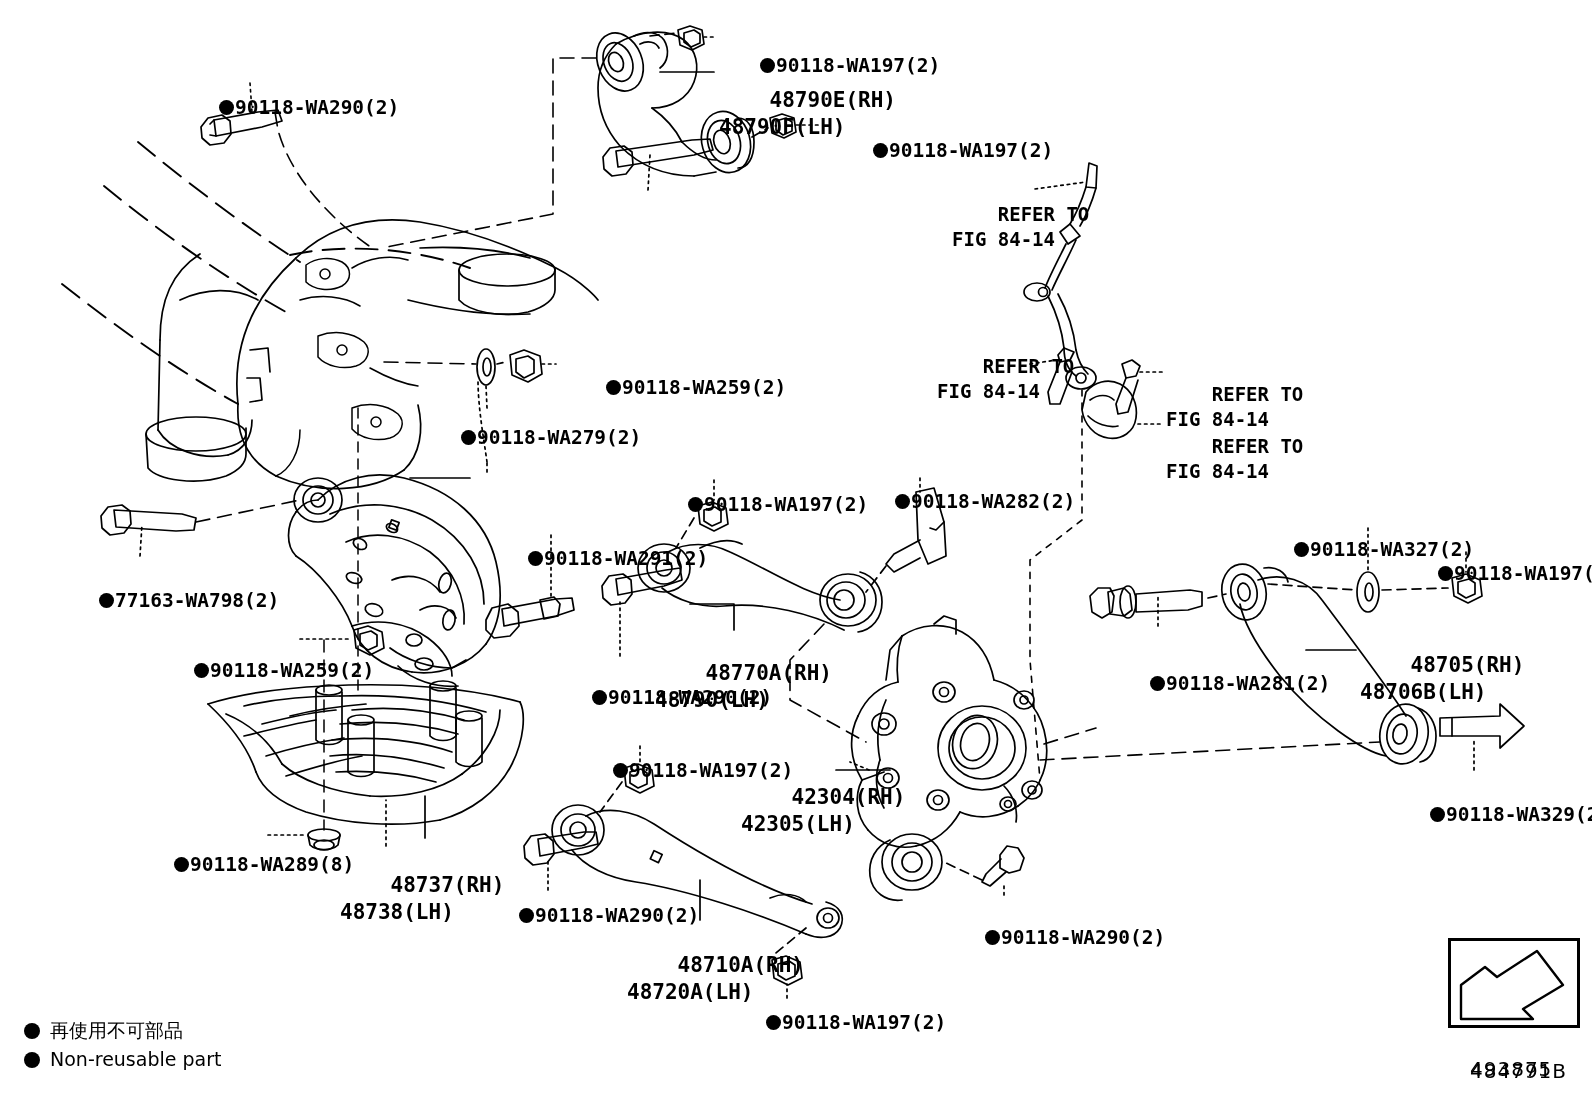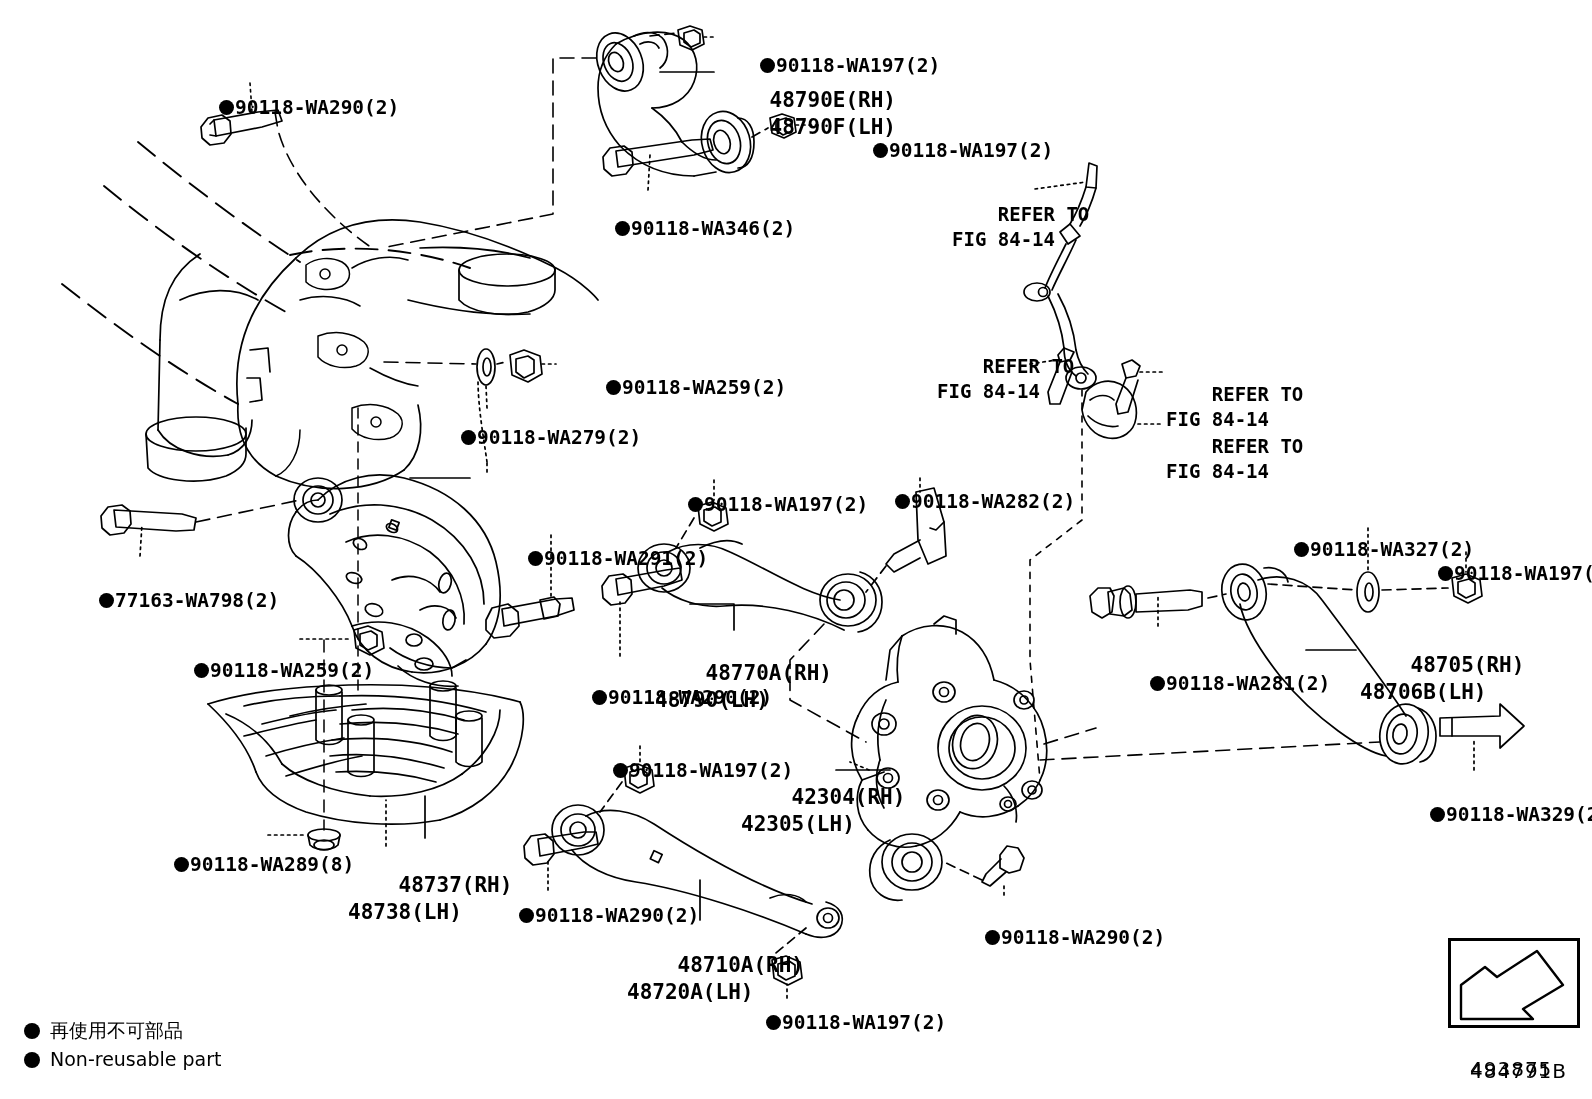--- a/index.html
+++ b/index.html
@@ -454,32 +454,29 @@
   </svg>
 
   <div class="lbl" style="left:172px;top:70px;">
     <span class="bullet"></span><span>90118-WA290(2)</span>
   </div>
 
   <div class="lbl" style="left:713px;top:28px;">
     <span class="bullet"></span><span>90118-WA197(2)</span>
   </div>
 
-  <div class="lbl part" style="left:719px;top:60px;text-align:right;">
+  <div class="lbl part" style="left:719px;top:60px;">
     <span>48790E(RH)
 48790F(LH)</span>
   </div>
 
   <div class="lbl" style="left:826px;top:113px;">
     <span class="bullet"></span><span>90118-WA197(2)</span>
   </div>
 
-  <div class="lbl" style="left:568px;top:191px;">
-    <span class="bullet"></span><span>90118-WA346(2)</span>
-  </div>
 
   <div class="lbl refer" style="left:952px;top:177px;">
     <span>REFER TO
 FIG 84-14</span>
   </div>
 
   <div class="lbl refer" style="left:937px;top:329px;">
     <span>REFER TO
 FIG 84-14</span>
   </div>
@@ -559,21 +556,21 @@
   </div>
 
   <div class="lbl" style="left:1383px;top:777px;">
     <span class="bullet"></span><span>90118-WA329(2)</span>
   </div>
 
   <div class="lbl" style="left:127px;top:827px;">
     <span class="bullet"></span><span>90118-WA289(8)</span>
   </div>
 
-  <div class="lbl part" style="left:348px;top:845px;">
+  <div class="lbl part" style="left:340px;top:845px;">
     <span>48737(RH)
 48738(LH)</span>
   </div>
 
   <div class="lbl" style="left:472px;top:878px;">
     <span class="bullet"></span><span>90118-WA290(2)</span>
   </div>
 
   <div class="lbl" style="left:938px;top:900px;">
     <span class="bullet"></span><span>90118-WA290(2)</span>

